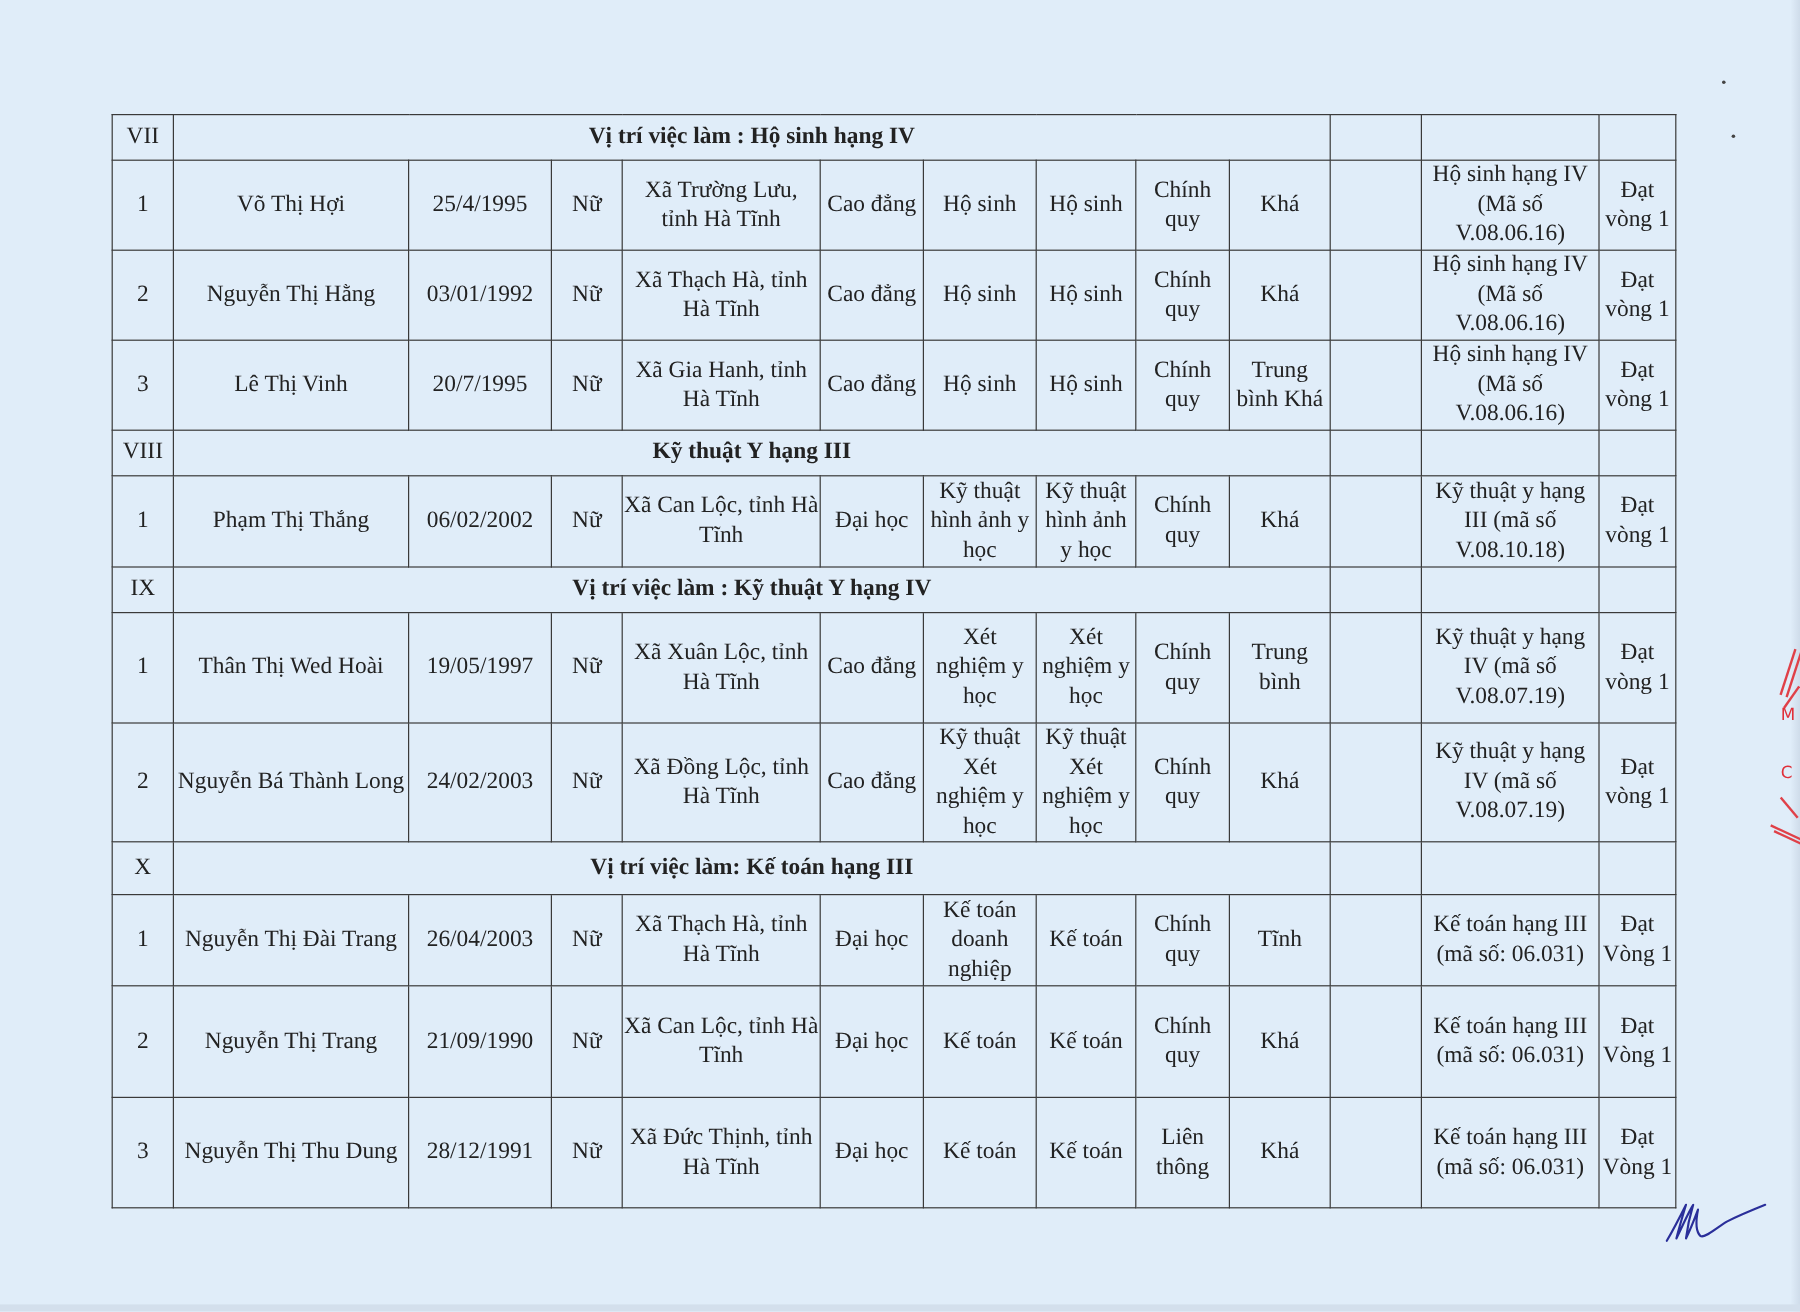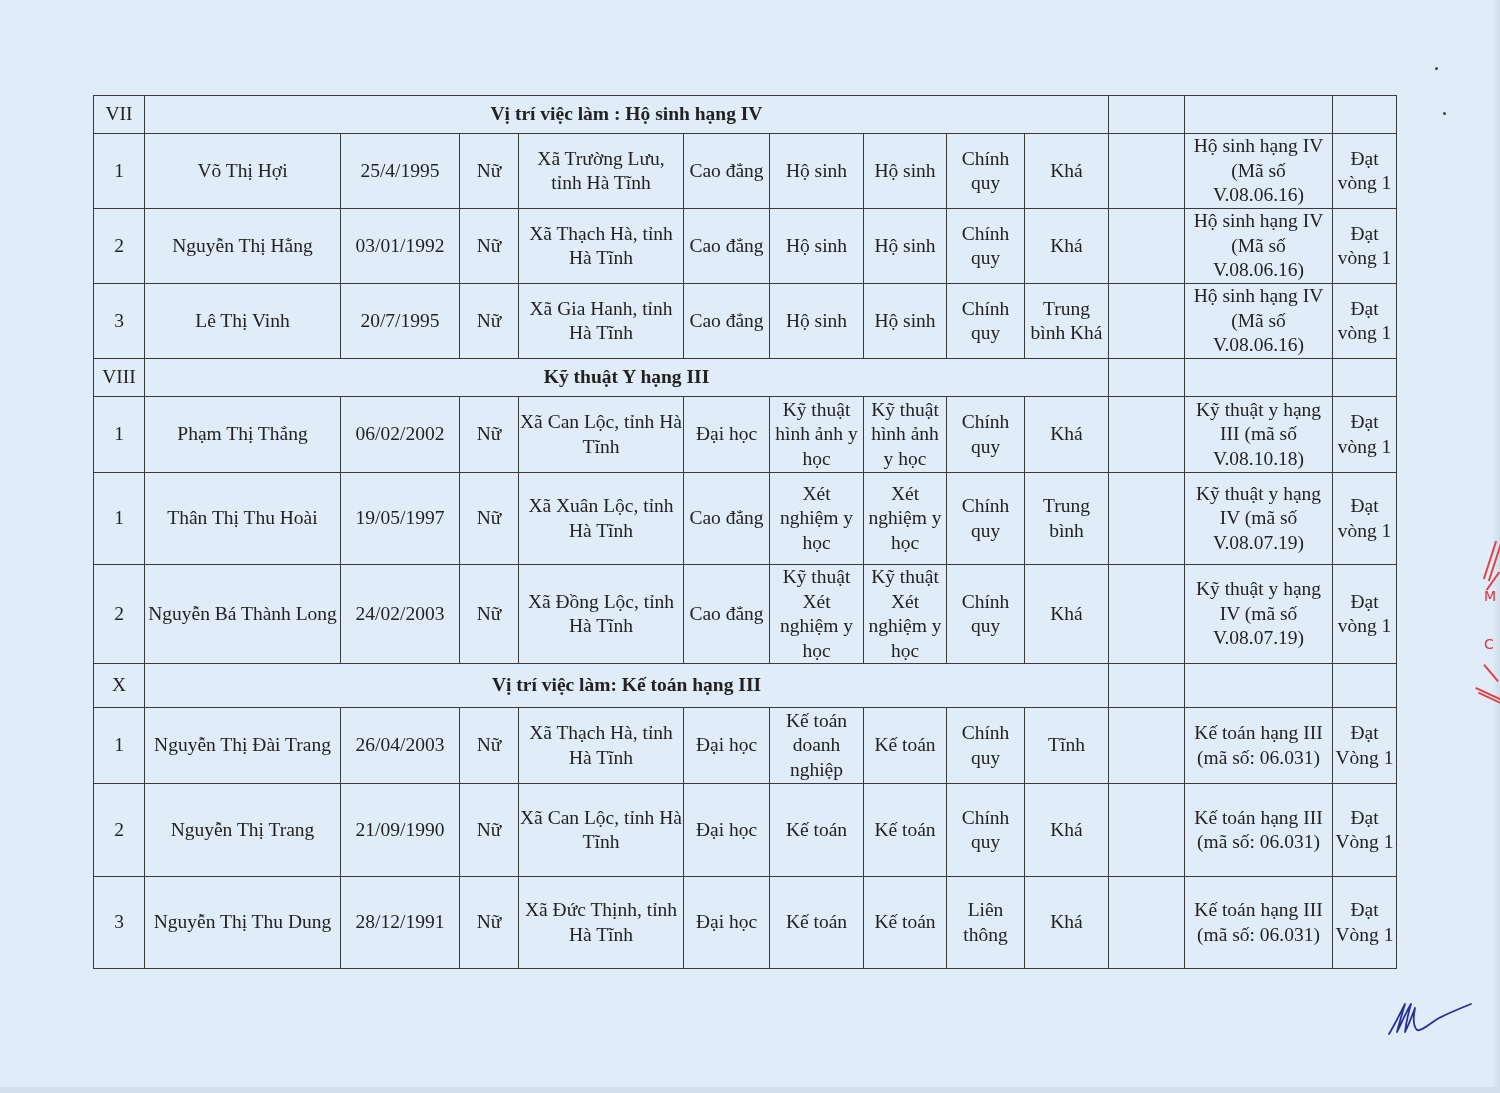--- a/index.html
+++ b/index.html
@@ -193,23 +193,30 @@
       <td>Đại học</td>
       <td>Kỹ thuật hình ảnh y học</td>
       <td>Kỹ thuật hình ảnh y học</td>
       <td>Chính quy</td>
       <td>Khá</td>
       <td></td>
       <td>Kỹ thuật y hạng III (mã số V.08.10.18)</td>
       <td>Đạt vòng 1</td>
     </tr>
 
+    <tr class="sec">
+      <td class="sec-num">IX</td>
+      <td class="sec-title" colspan="9">Vị trí việc làm : Kỹ thuật Y hạng IV</td>
+      <td></td>
+      <td></td>
+      <td></td>
+    </tr>
     <tr class="r92">
       <td class="stt">1</td>
-      <td class="left">Thân Thị Thu Hoài</td>
+      <td class="left">Thân Thị Wed Hoài</td>
       <td>19/05/1997</td>
       <td>Nữ</td>
       <td>Xã Xuân Lộc, tỉnh Hà Tĩnh</td>
       <td>Cao đẳng</td>
       <td>Xét nghiệm y học</td>
       <td>Xét nghiệm y học</td>
       <td>Chính quy</td>
       <td>Trung bình</td>
       <td></td>
       <td>Kỹ thuật y hạng IV (mã số V.08.07.19)</td>

